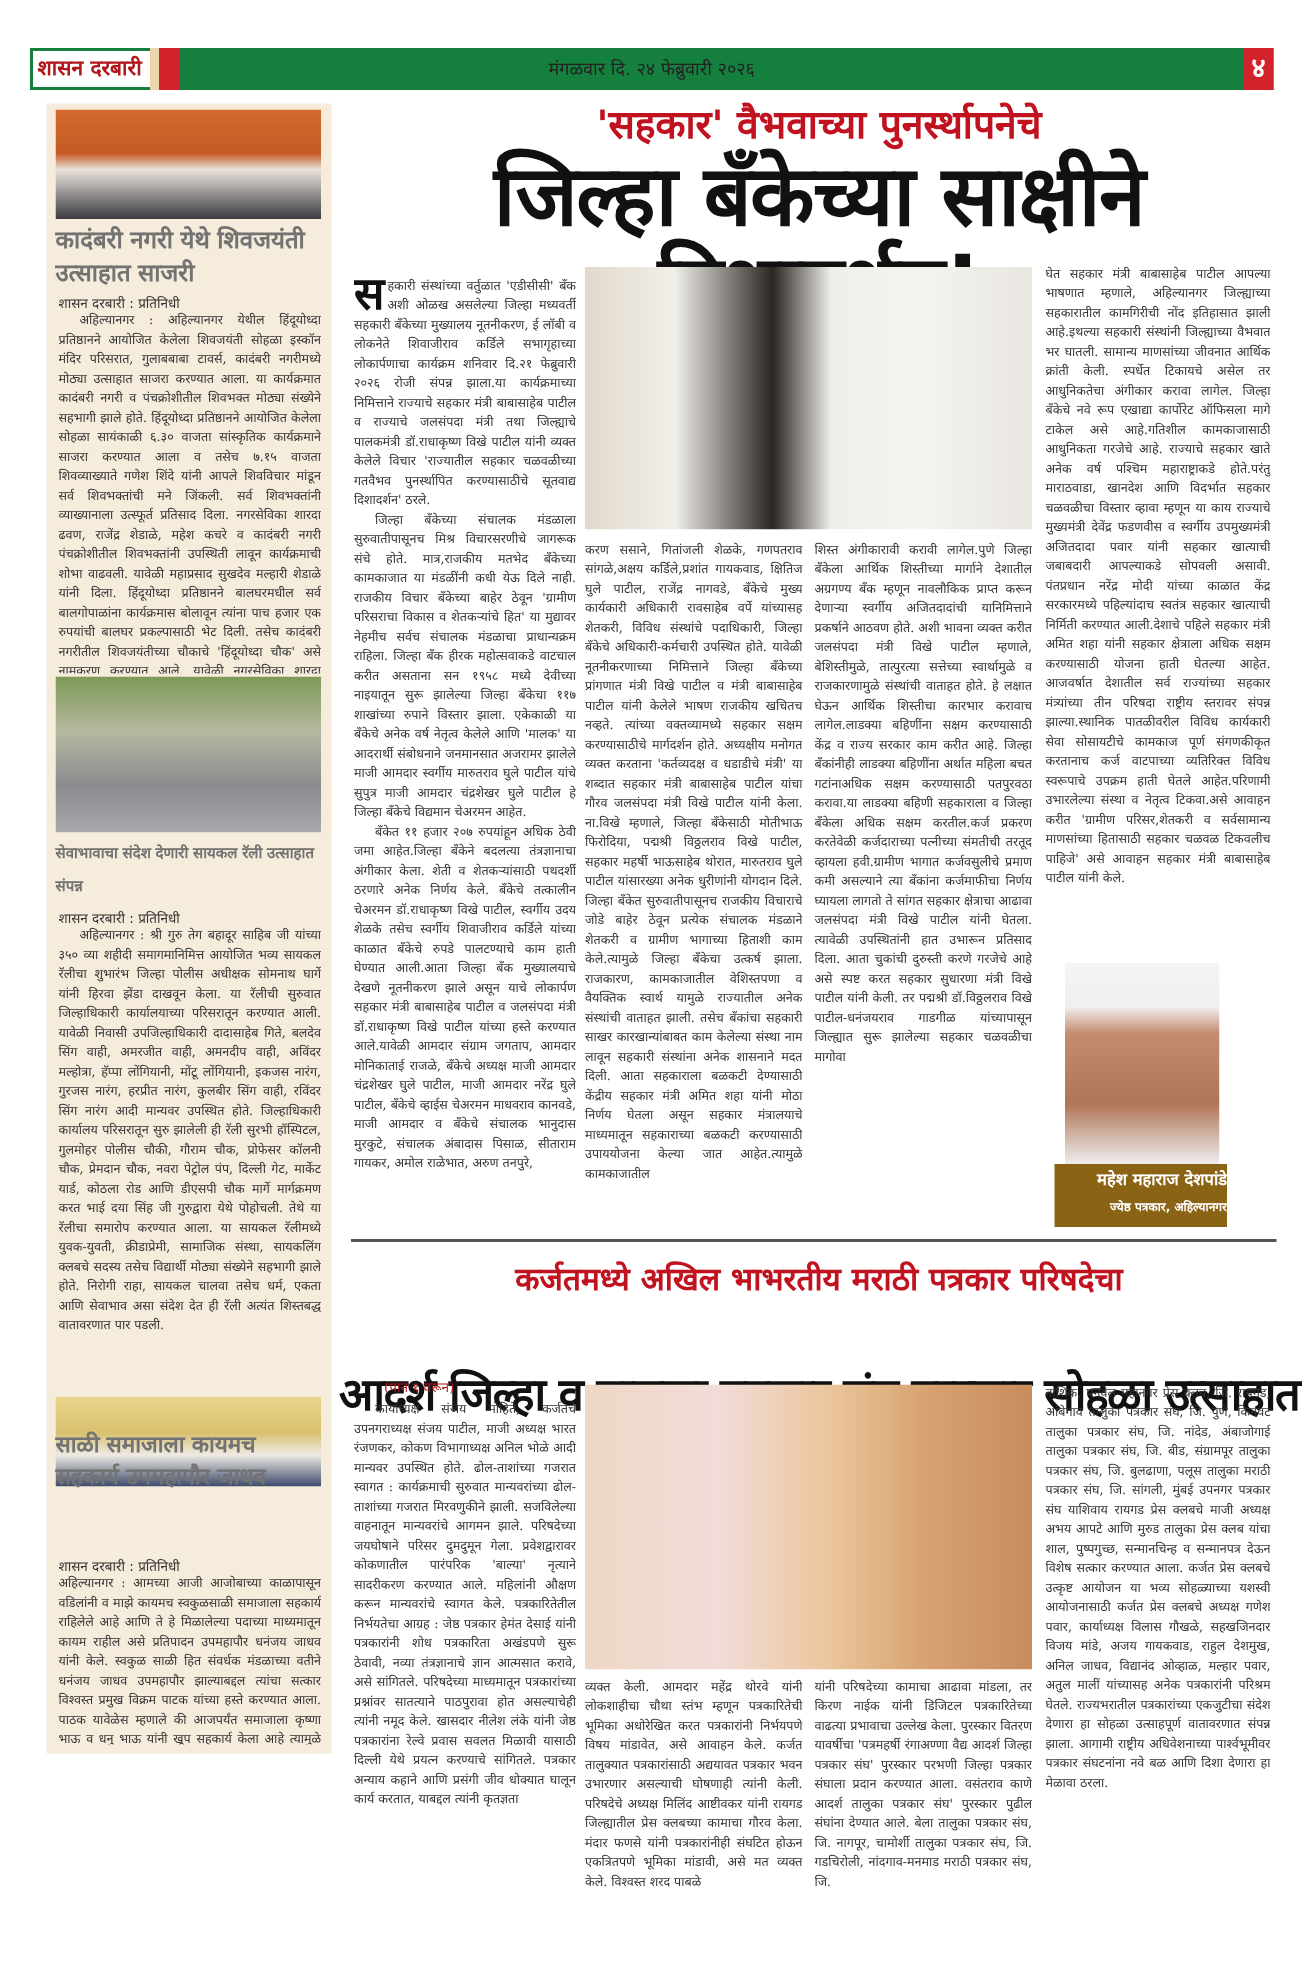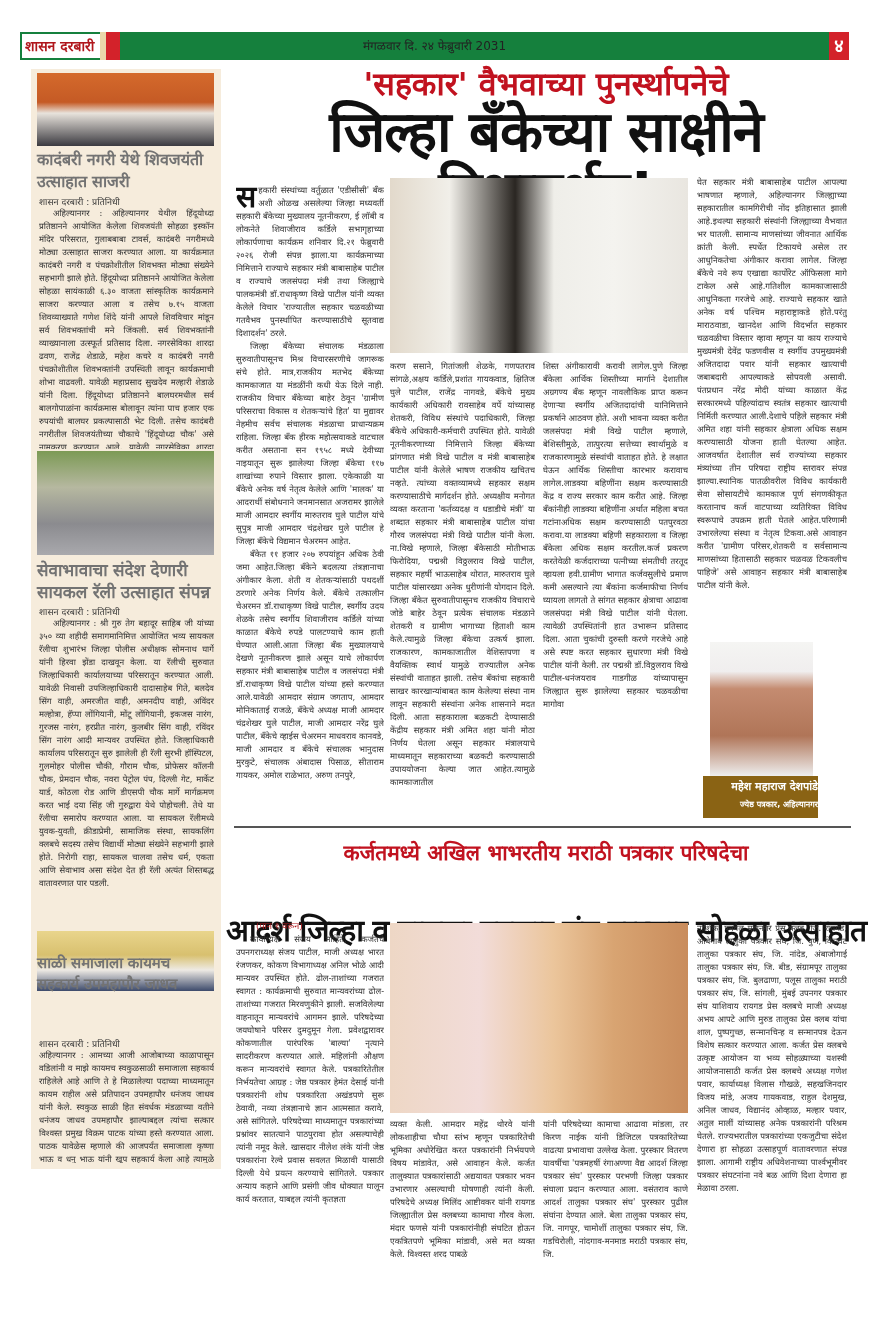--- a/index.html
+++ b/index.html
@@ -18,56 +18,56 @@
   .sidebar { position: absolute; left: 31px; top: 69px; width: 190px; height: 1100px; background: #f6ecdc; }
   .photo { position: absolute; background: #888; overflow: hidden; }
   .photo .ph-inner { width: 100%; height: 100%; }
   .side-headline { position: absolute; left: 6px; width: 178px; text-align: left; font-weight: bold; font-family: "DejaVu Sans Condensed","DejaVu Sans", sans-serif; font-size: 15px; line-height: 20px; color: #737373; }
   .byline { position: absolute; left: 8px; width: 175px; font-size: 9px; color: #333; }
   .body-text { position: absolute; font-family: "DejaVu Serif", serif; font-size: 8.4px; line-height: 13px; color: #333; text-align: justify; }
   .sidebar .body-text { left: 8px; width: 175px; }
   .indent { text-indent: 14px; }
 
   
-  .kicker { position: absolute; left: 222px; right: 0; top: 66px; text-align: center; color: #c1121f; font-weight: bold; font-size: 32px; line-height: 36px; }
+  .kicker { position: absolute; left: 222px; right: 0; top: 66px; text-align: center; color: #c1121f; font-weight: bold; font-size: 26px; line-height: 36px; }
   .headline { position: absolute; left: 222px; right: 0; top: 102px; text-align: center; color: #111; font-weight: bold; font-size: 56px; line-height: 60px; letter-spacing: -1px; }
   .dropcap { float: left; font-size: 30px; line-height: 26px; font-weight: bold; margin-right: 2px; color:#111; }
 
   .divider { position: absolute; left: 234px; width: 617px; height: 2px; background: #555; }
   .kicker2 { position: absolute; left: 222px; right: 0; top: 838px; text-align: center; color: #c1121f; font-weight: bold; font-size: 21px; line-height: 30px; }
   .headline2 { position: absolute; left: 222px; right: 0; top: 868px; text-align: center; color: #111; font-weight: bold; font-size: 30px; line-height: 44px; letter-spacing: -1px; margin-top: 41px; }
   .red-small { color: #b0171c; font-size: 9px; }
 
   .caption-box { position: absolute; left: 703px; top: 776px; width: 115px; height: 42px; background: #8a6314; color: #fff; text-align: right; font-weight: bold; }
   .caption-box .n { font-size: 11px; line-height: 22px; }
   .caption-box .r { font-size: 8px; line-height: 14px; }
 </style>
 </head>
 <body>
 
 <div class="masthead">
   <div class="logo">शासन दरबारी</div>
   <div class="logo-bar"></div>
-  <div class="date">मंगळवार दि. २४ फेब्रुवारी 2031</div>
+  <div class="date">मंगळवार दि. २४ फेब्रुवारी २०२६</div>
   <div class="page-no">४</div>
 </div>
 
 <div class="sidebar">
 
   <div class="photo" style="left:6px; top:4px; width:177px; height:73px;">
     <div class="ph-inner" style="background:linear-gradient(180deg,#d46a2c 0%,#c55a25 40%,#e8e3dc 55%,#3b3a40 100%);"></div>
   </div>
   <div class="side-headline" style="top:80px; height:44px; font-size:16px; line-height:22px;">कादंबरी नगरी येथे शिवजयंती उत्साहात साजरी</div>
   <div class="byline" style="top:126px;">शासन दरबारी : प्रतिनिधी</div>
   <div class="body-text indent" style="top:138px; height:242px; overflow:hidden;">अहिल्यानगर : अहिल्यानगर येथील हिंदूयोध्दा प्रतिष्ठानने आयोजित केलेला शिवजयंती सोहळा इस्कॉन मंदिर परिसरात, गुलाबबाबा टावर्स, कादंबरी नगरीमध्ये मोठ्या उत्साहात साजरा करण्यात आला. या कार्यक्रमात कादंबरी नगरी व पंचक्रोशीतील शिवभक्त मोठ्या संख्येने सहभागी झाले होते. हिंदूयोध्दा प्रतिष्ठानने आयोजित केलेला सोहळा सायंकाळी ६.३० वाजता सांस्कृतिक कार्यक्रमाने साजरा करण्यात आला व तसेच ७.१५ वाजता शिवव्याख्याते गणेश शिंदे यांनी आपले शिवविचार मांडून सर्व शिवभक्तांची मने जिंकली. सर्व शिवभक्तांनी व्याख्यानाला उत्स्फूर्त प्रतिसाद दिला. नगरसेविका शारदा ढवण, राजेंद्र शेडाळे, महेश कचरे व कादंबरी नगरी पंचक्रोशीतील शिवभक्तांनी उपस्थिती लावून कार्यक्रमाची शोभा वाढवली. यावेळी महाप्रसाद सुखदेव मल्हारी शेडाळे यांनी दिला. हिंदूयोध्दा प्रतिष्ठानने बालघरमधील सर्व बालगोपाळांना कार्यक्रमास बोलावून त्यांना पाच हजार एक रुपयांची बालघर प्रकल्पासाठी भेट दिली. तसेच कादंबरी नगरीतील शिवजयंतीच्या चौकाचे 'हिंदूयोध्दा चौक' असे नामकरण करण्यात आले. यावेळी नगरसेविका शारदा ढवण, राजेंद्र शेडाळे, अनिरुद्ध ढवण व हिंदूयोध्दा प्रतिष्ठानचे सर्व कार्यकर्ते उपस्थित होते</div>
 
   <div class="photo" style="left:6px; top:382px; width:177px; height:104px;">
     <div class="ph-inner" style="background:linear-gradient(180deg,#7c9a55 0%,#b6b8a0 35%,#8b8b8f 70%,#a9a9ad 100%);"></div>
   </div>
-  <div class="side-headline" style="top:490px; height:44px; font-size:17px; line-height:22px;">सेवाभावाचा संदेश देणारी सायकल रॅली उत्साहात संपन्न</div>
+  <div class="side-headline" style="top:490px; height:44px; font-size:10px; line-height:22px;">सेवाभावाचा संदेश देणारी सायकल रॅली उत्साहात संपन्न</div>
   <div class="byline" style="top:536px;">शासन दरबारी : प्रतिनिधी</div>
   <div class="body-text indent" style="top:548px; height:344px; overflow:hidden;">अहिल्यानगर : श्री गुरु तेग बहादूर साहिब जी यांच्या ३५० व्या शहीदी समागमानिमित्त आयोजित भव्य सायकल रॅलीचा शुभारंभ जिल्हा पोलीस अधीक्षक सोमनाथ घार्गे यांनी हिरवा झेंडा दाखवून केला. या रॅलीची सुरुवात जिल्हाधिकारी कार्यालयाच्या परिसरातून करण्यात आली. यावेळी निवासी उपजिल्हाधिकारी दादासाहेब गिते, बलदेव सिंग वाही, अमरजीत वाही, अमनदीप वाही, अविंदर मल्होत्रा, हॅप्पा लोंगियानी, मोंटू लोंगियानी, इकजस नारंग, गुरजस नारंग, हरप्रीत नारंग, कुलबीर सिंग वाही, रविंदर सिंग नारंग आदी मान्यवर उपस्थित होते. जिल्हाधिकारी कार्यालय परिसरातून सुरु झालेली ही रॅली सुरभी हॉस्पिटल, गुलमोहर पोलीस चौकी, गौराम चौक, प्रोफेसर कॉलनी चौक, प्रेमदान चौक, नवरा पेट्रोल पंप, दिल्ली गेट, मार्केट यार्ड, कोठला रोड आणि डीएसपी चौक मार्गे मार्गक्रमण करत भाई दया सिंह जी गुरुद्वारा येथे पोहोचली. तेथे या रॅलीचा समारोप करण्यात आला. या सायकल रॅलीमध्ये युवक-युवती, क्रीडाप्रेमी, सामाजिक संस्था, सायकलिंग क्लबचे सदस्य तसेच विद्यार्थी मोठ्या संख्येने सहभागी झाले होते. निरोगी राहा, सायकल चालवा तसेच धर्म, एकता आणि सेवाभाव असा संदेश देत ही रॅली अत्यंत शिस्तबद्ध वातावरणात पार पडली.</div>
 
   <div class="photo" style="left:6px; top:862px; width:177px; height:60px;">
     <div class="ph-inner" style="background:linear-gradient(180deg,#e9d58c 0%,#d8c06f 40%,#eeeae4 65%,#3c4a6b 100%);"></div>
   </div>
   <div class="side-headline" style="top:884px; height:44px; font-size:15px; line-height:21px;">साळी समाजाला कायमच सहकार्य उपमहापौर जाधव</div>
   <div class="byline" style="top:968px;">शासन दरबारी : प्रतिनिधी</div>
   <div class="body-text" style="top:980px; height:114px; overflow:hidden;">अहिल्यानगर : आमच्या आजी आजोबाच्या काळापासून वडिलांनी व माझे कायमच स्वकुळसाळी समाजाला सहकार्य राहिलेले आहे आणि ते हे मिळालेल्या पदाच्या माध्यमातून कायम राहील असे प्रतिपादन उपमहापौर धनंजय जाधव यांनी केले. स्वकुळ साळी हित संवर्धक मंडळाच्या वतीने धनंजय जाधव उपमहापौर झाल्याबद्दल त्यांचा सत्कार विश्वस्त प्रमुख विक्रम पाटक यांच्या हस्ते करण्यात आला. पाठक यावेळेस म्हणाले की आजपर्यंत समाजाला कृष्णा भाऊ व धनु भाऊ यांनी खूप सहकार्य केला आहे त्यामुळे धनंजय जाधव ही उपमहापौर झाल्याचा समाजाला मनस्वी आनंद झाला आहे त्यांनी आम्हाला दत्तमठ शाळेसाठी बॉल कंपाऊंड बांधून देण्यास सहकार्य केलेल्या आहे असेच सहकार्य त्यांच्याकडून आम्हाला मिळणारच आहे याची सर्व समाजाला खात्री आहे यावेळी अनेकांनी त्यांना शुभेच्छा दिल्या.</div>
 </div>

